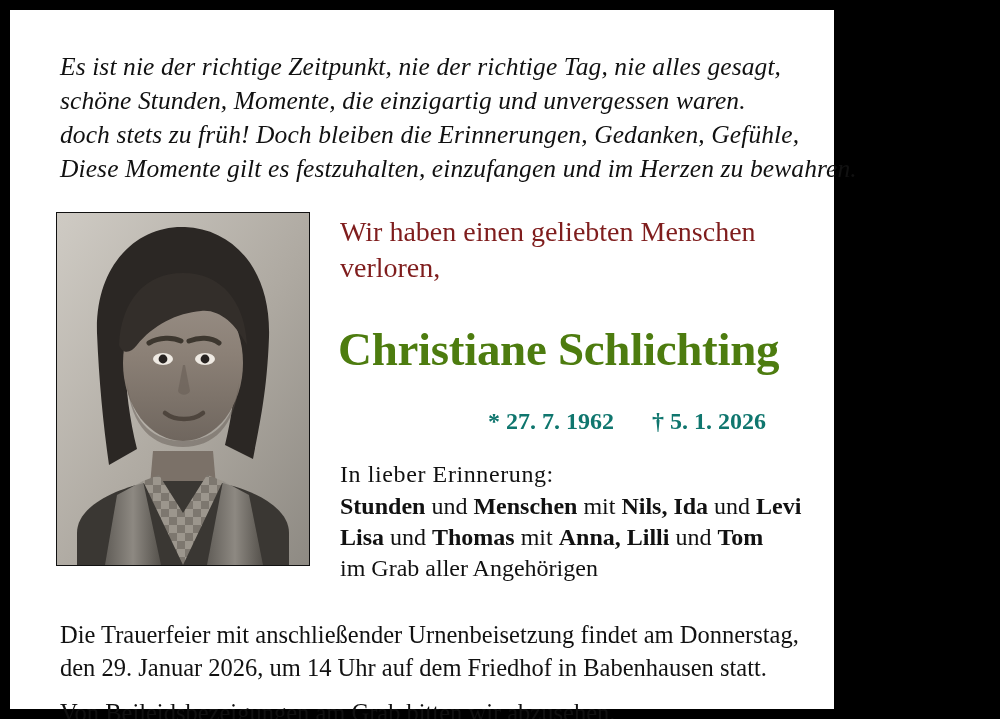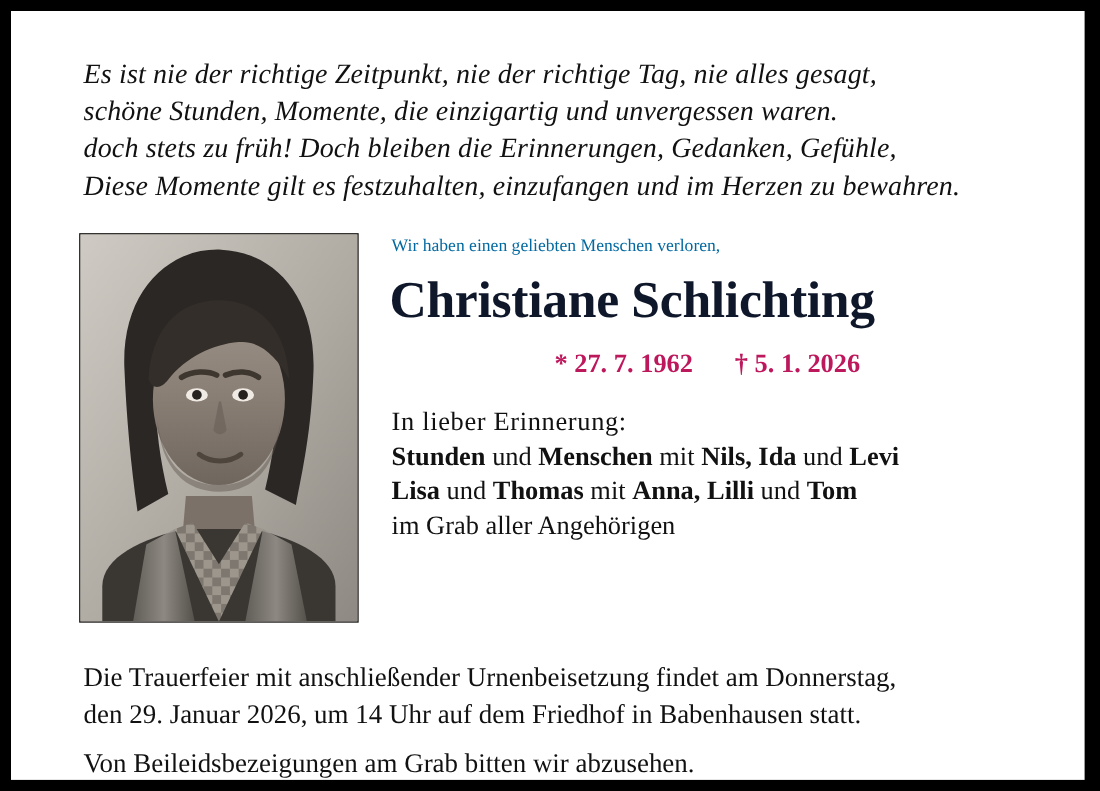--- a/index.html
+++ b/index.html
@@ -10,25 +10,25 @@
   body {
     width: 1000px;
     height: 719px;
     font-family: "Liberation Serif", serif;
     overflow: hidden;
   }
   .obituary {
     position: absolute;
     left: 10px;
     top: 10px;
-    width: 976px;
+    width: 824px;
     height: 699px;
     background: #fff;
     box-sizing: border-box;
-    padding: 30px 44px 22px 60px;
+    padding: 30px 44px 22px 44px;
   }
   
   .poem {
     font-style: italic;
     font-size: 25.5px;
     line-height: 1.33;
     color: #111;
     margin: 10px 0 0 6px;
     letter-spacing: 0.1px;
   }
@@ -54,39 +54,39 @@
     background: #b9b5ae;
   }
   .portrait svg { display: block; width: 100%; height: 100%; }
 
   .texts {
     flex: 1 1 auto;
     padding-left: 28px;
     padding-top: 2px;
   }
   .intro {
-    font-size: 16px;
+    font-size: 28px;
     line-height: 1.3;
-    color: #0369a1;
+    color: #7f1d1d;
   }
   .name {
     font-size: 47px;
     font-weight: bold;
     letter-spacing: -0.3px;
     white-space: nowrap;
-    margin-top: 12px;
+    margin-top: 36px;
     margin-left: -2px;
-    color: #0f172a;
+    color: #4d7c0f;
   }
   .dates {
     font-size: 24px;
     font-weight: bold;
-    margin-top: 18px;
+    margin-top: 32px;
     margin-left: 148px;
-    color: #be185d;
+    color: #0f766e;
     white-space: nowrap;
   }
   .dates .sep { display: inline-block; width: 26px; }
   .memory {
     margin-top: 24px;
     font-size: 24px;
     line-height: 1.3;
     color: #111;
   }
   .memory .hdr { letter-spacing: 0.6px; }

